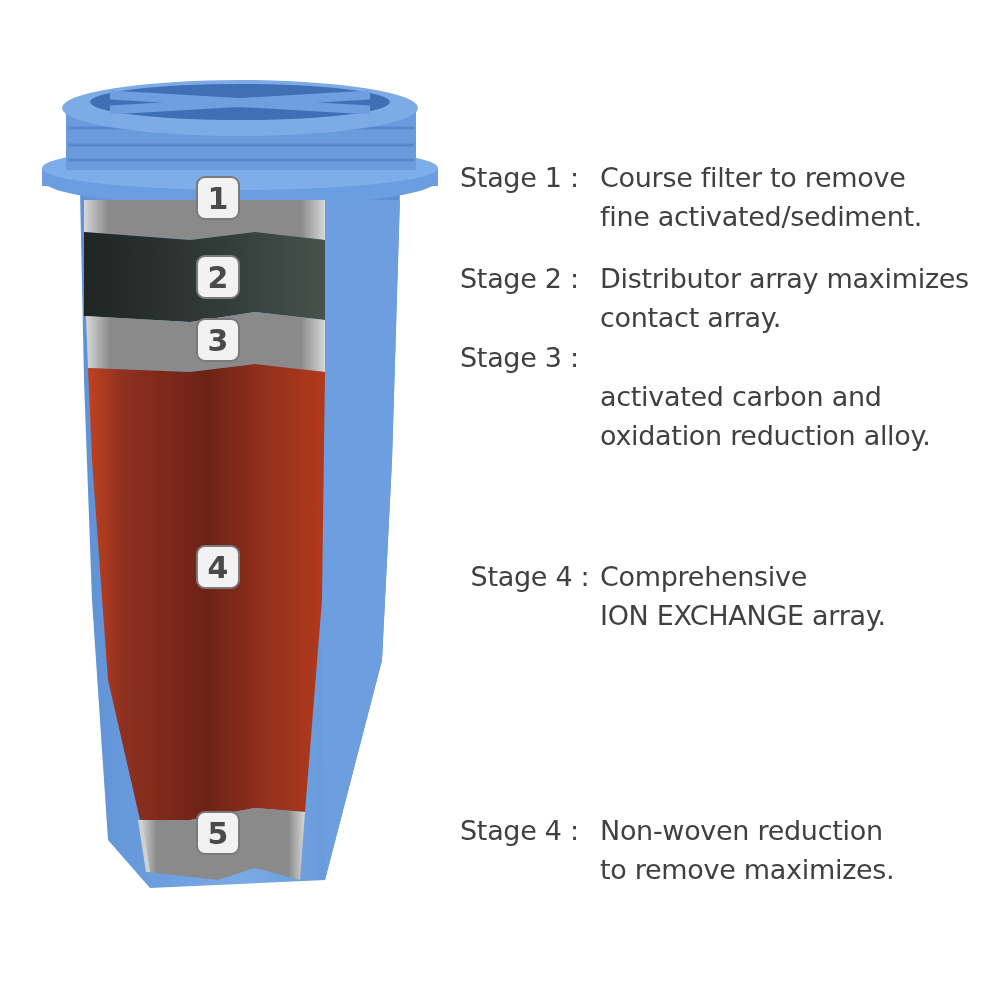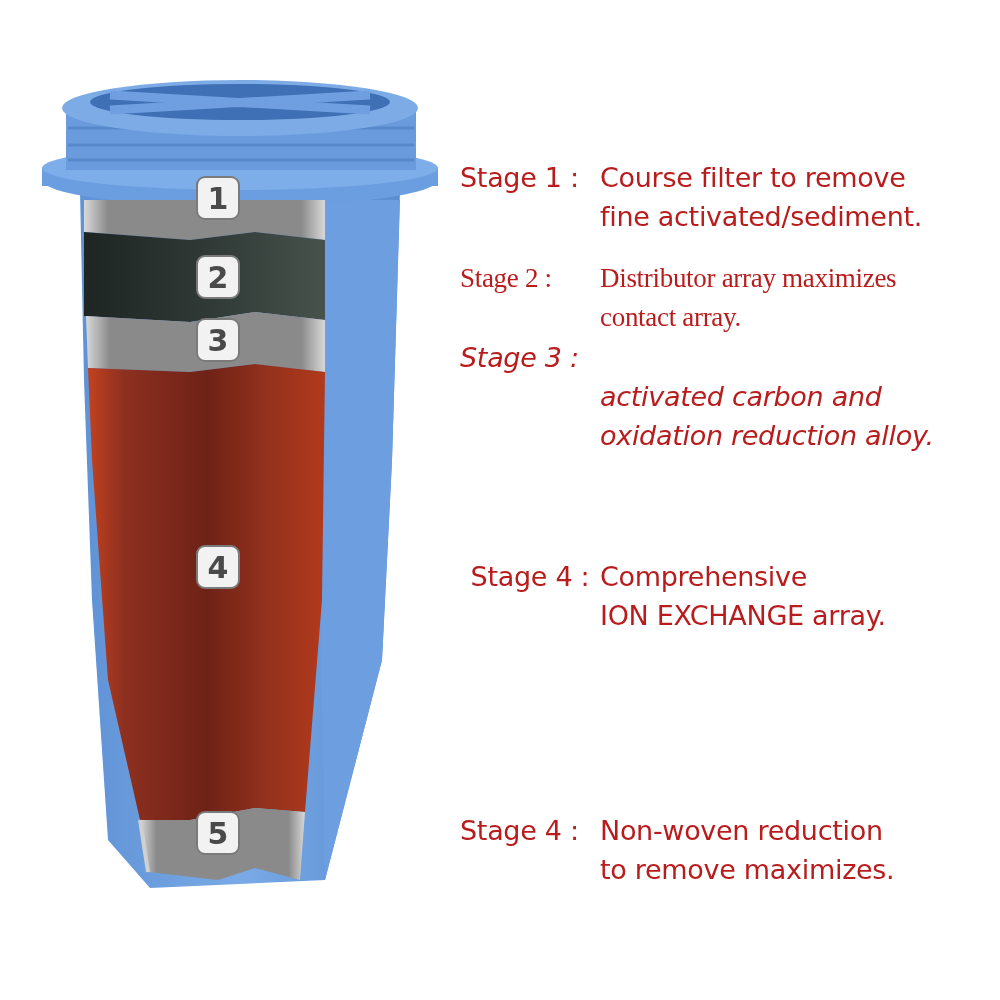--- a/index.html
+++ b/index.html
@@ -1,19 +1,19 @@
 <!DOCTYPE html>
 <html><head>
 <meta charset="utf-8">
 <style>
   html,body{margin:0;padding:0;background:#ffffff;}
   body{width:1000px;height:1000px;position:relative;overflow:hidden;font-family:"DejaVu Sans","Liberation Sans",sans-serif;}
   #filter-svg{position:absolute;left:0;top:0;width:1000px;height:1000px;}
   .badge-text{font-family:"DejaVu Sans",sans-serif;font-weight:bold;font-size:30px;fill:#4a4a4a;}
-  .stage{position:absolute;left:460px;color:#b91c1c;font-size:27px;line-height:39px;letter-spacing:-0.3px;}
+  .stage{position:absolute;left:460px;color:#404040;font-size:27px;line-height:39px;letter-spacing:-0.3px;}
   .stage .row{display:flex;white-space:nowrap;}
   .stage .lbl{display:inline-block;width:140px;}
   .stage .txt{display:inline-block;}
   .stage .cont{padding-left:140px;white-space:nowrap;}
 </style>
 </head>
 <body>
 
 <svg id="filter-svg" viewBox="0 0 1000 1000">
   <defs>
@@ -92,29 +92,29 @@
 </svg>
 
 <div class="stage" style="top:158px;">
   <div class="row">
       <span class="lbl">Stage 1 :</span>
       <span class="txt">Course filter to remove</span>
     </div>
   <div class="cont">fine activated/sediment.</div>
 </div>
 
-<div class="stage" style="top:259px;font-family:Liberation Serif, serif;">
+<div class="stage" style="top:259px;">
   <div class="row">
       <span class="lbl">Stage 2 :</span>
       <span class="txt">Distributor array maximizes</span>
     </div>
   <div class="cont">contact array.</div>
 </div>
 
-<div class="stage" style="top:338px;font-style:italic;">
+<div class="stage" style="top:338px;">
   <div class="row">
       <span class="lbl">Stage 3 :</span>
     </div>
   <div class="cont">activated carbon and</div>
   <div class="cont">oxidation reduction alloy.</div>
 </div>
 
 <div class="stage" style="top:557px;text-align:center;">
   <div class="row">
       <span class="lbl">Stage 4 :</span>

